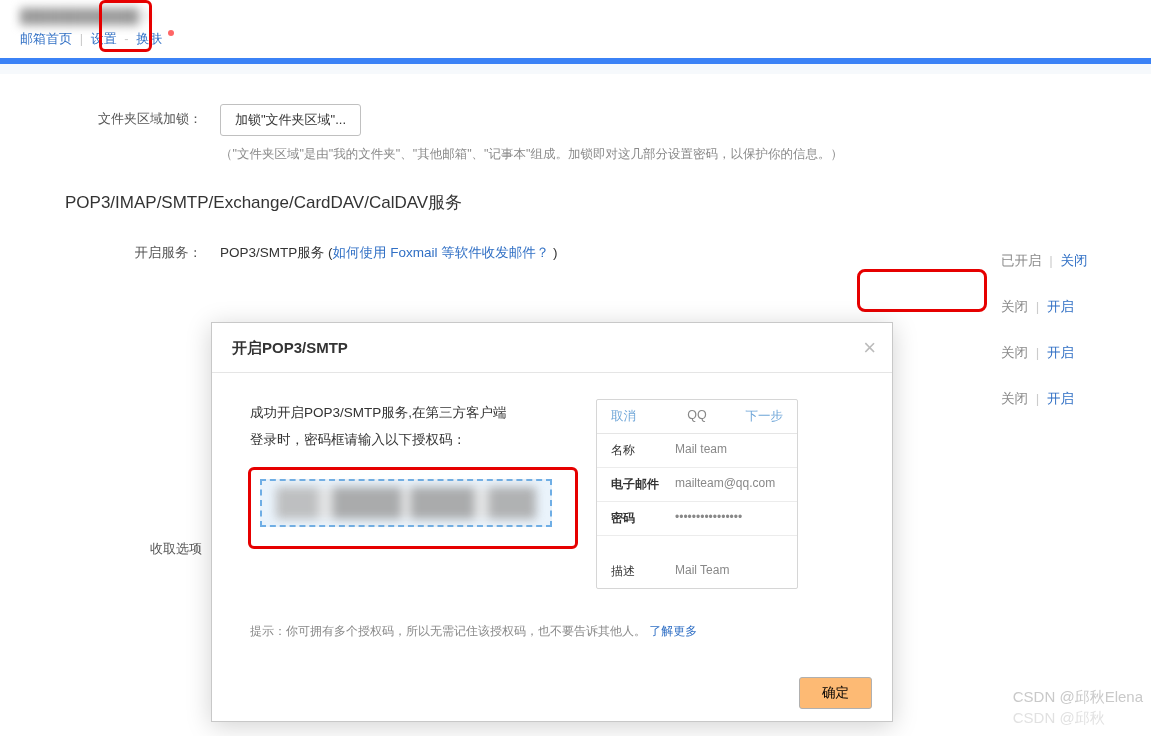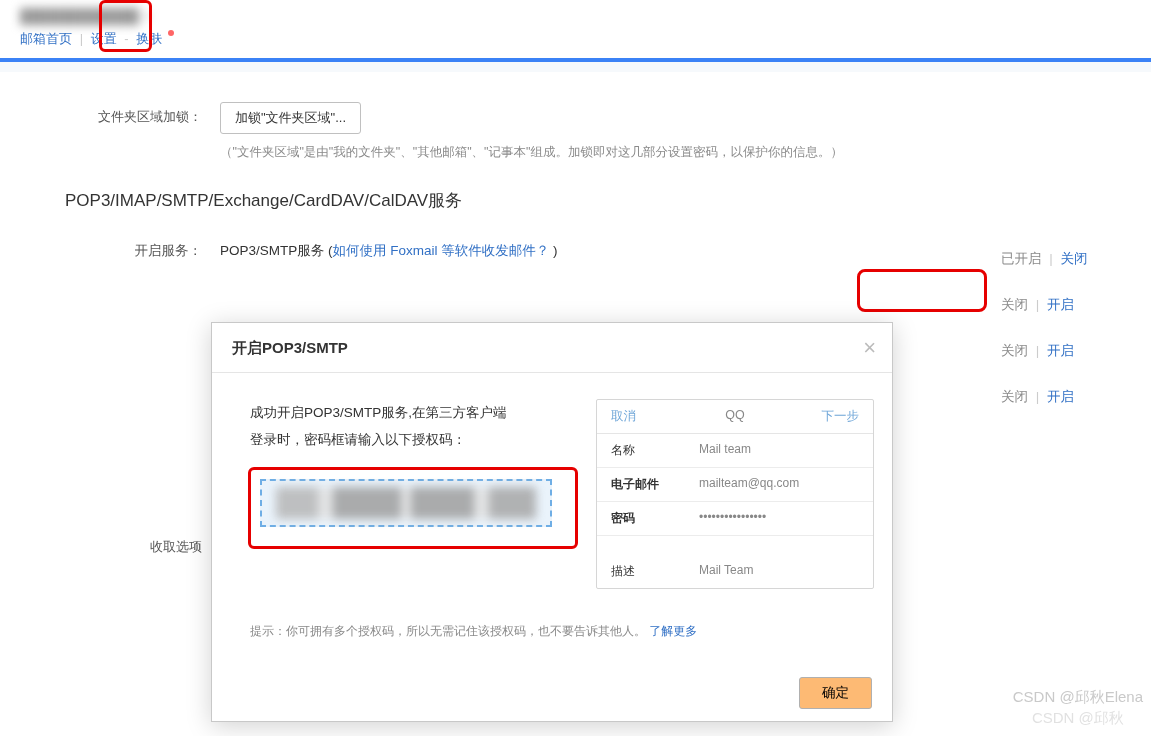--- a/index.html
+++ b/index.html
@@ -9,21 +9,21 @@
       color: #333;
       background: #fff;
       width: 1151px;
       height: 736px;
       position: relative;
       overflow: hidden;
     }
     
     .header {
       padding: 8px 20px 10px 20px;
-      border-bottom: 4px solid #3b82f6;
+      border-bottom: 6px solid #3b82f6;
     }
     .email-addr {
       color: #999;
       filter: blur(5px);
       font-size: 14px;
       display: inline-block;
       margin-bottom: 6px;
     }
     .nav-row {
       font-size: 13px;
@@ -217,37 +217,36 @@
       width: 330px;
       height: 82px;
     }
     .dlg-right {
       flex: 1;
       padding-left: 6px;
     }
     .mock-card {
       border: 1px solid #d6d6d6;
       border-radius: 2px;
-      width: 278px;
+      width: 202px;
     }
     .mock-head {
       display: flex;
       border-bottom: 1px solid #e5e5e5;
       padding: 8px 14px;
       font-size: 12.5px;
     }
     .mock-head .t-cancel { color: #6fa6d8; width: 50px; text-align: left; cursor: default; }
     .mock-head .t-title  { color: #888; flex: 1; text-align: center; }
     .mock-head .t-next   { color: #6fa6d8; width: 50px; text-align: right; cursor: default; }
     .mock-row {
       display: flex;
       border-bottom: 1px solid #ececec;
       padding: 8px 14px;
       font-size: 12px;
-      gap: 24px;
     }
     .mock-row:last-child { border-bottom: none; margin-top: 19px; }
     .mock-row .k { width: 64px; color: #333; }
     .mock-row.bold .k { font-weight: bold; }
     .mock-row .v { color: #888; flex: 1; }
     .tip-line {
       margin-top: 34px;
       font-size: 12px;
       color: #8a8a8a;
       padding-left: 10px;
@@ -265,21 +264,21 @@
       padding: 6px 22px;
       font-size: 13.5px;
       cursor: pointer;
       text-align: right;
     }
     
     .watermark {
       position: absolute;
       right: 8px;
       bottom: 8px;
-      text-align: center;
+      text-align: left;
       color: #c9c9c9;
       font-size: 15px;
       line-height: 1.4;
       pointer-events: none;
       font-family: Arial, sans-serif;
     }
     .watermark .l2 { opacity: 0.55; }
   </style>
 </head>
 <body>

